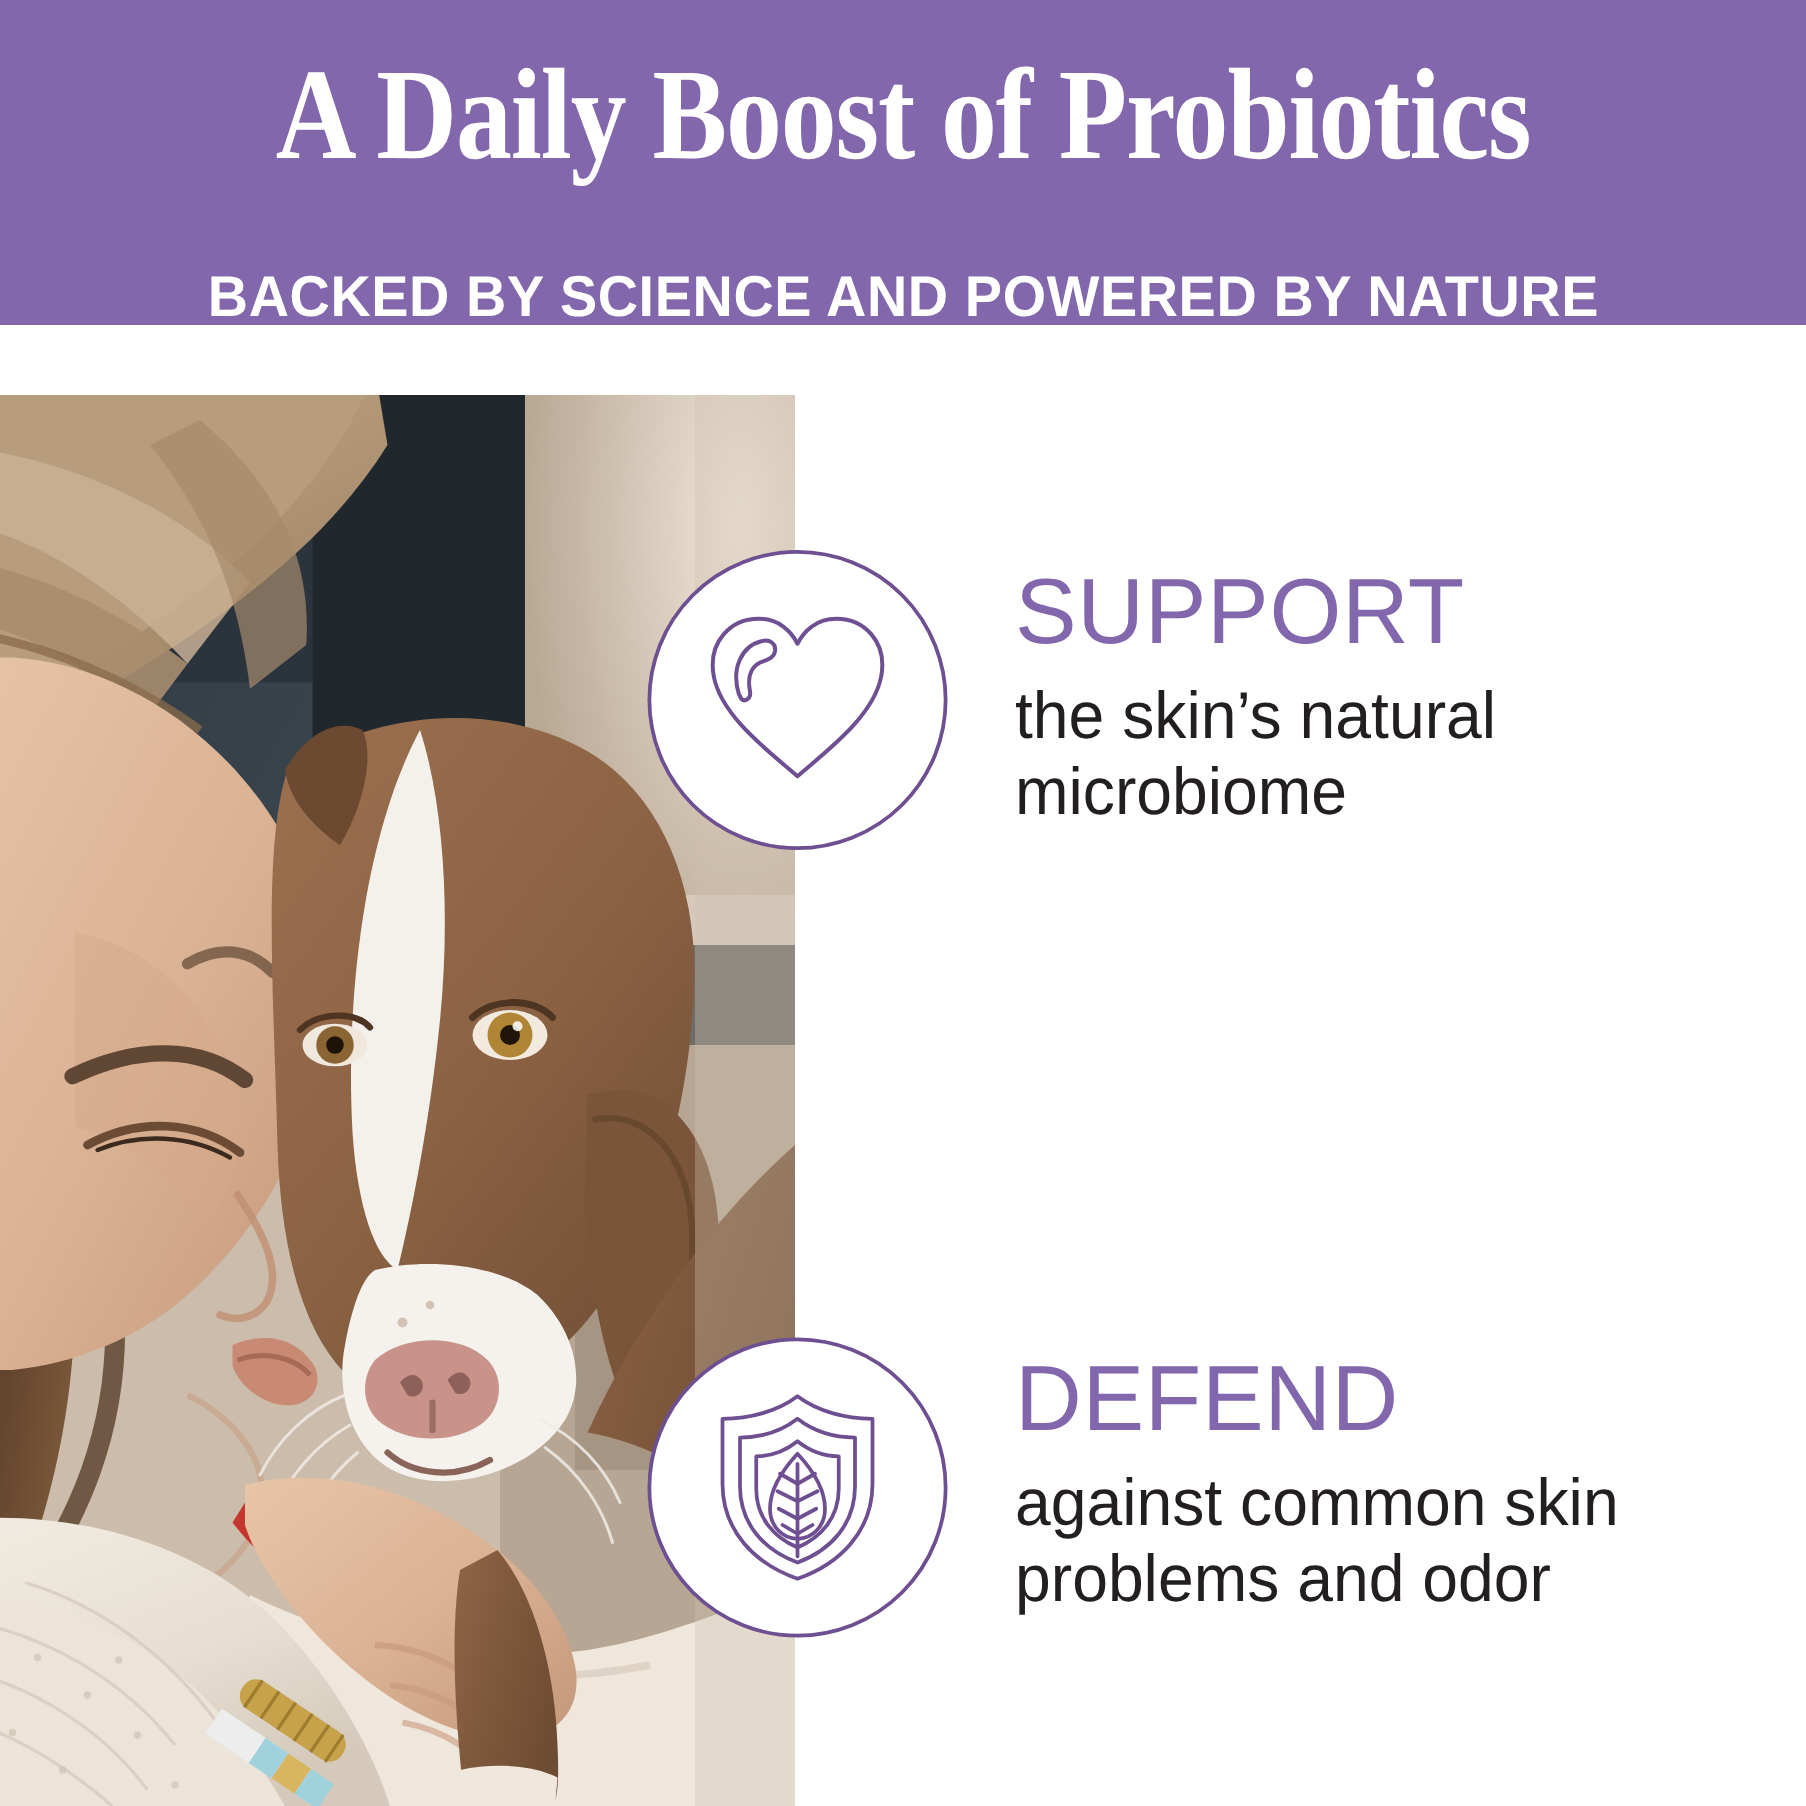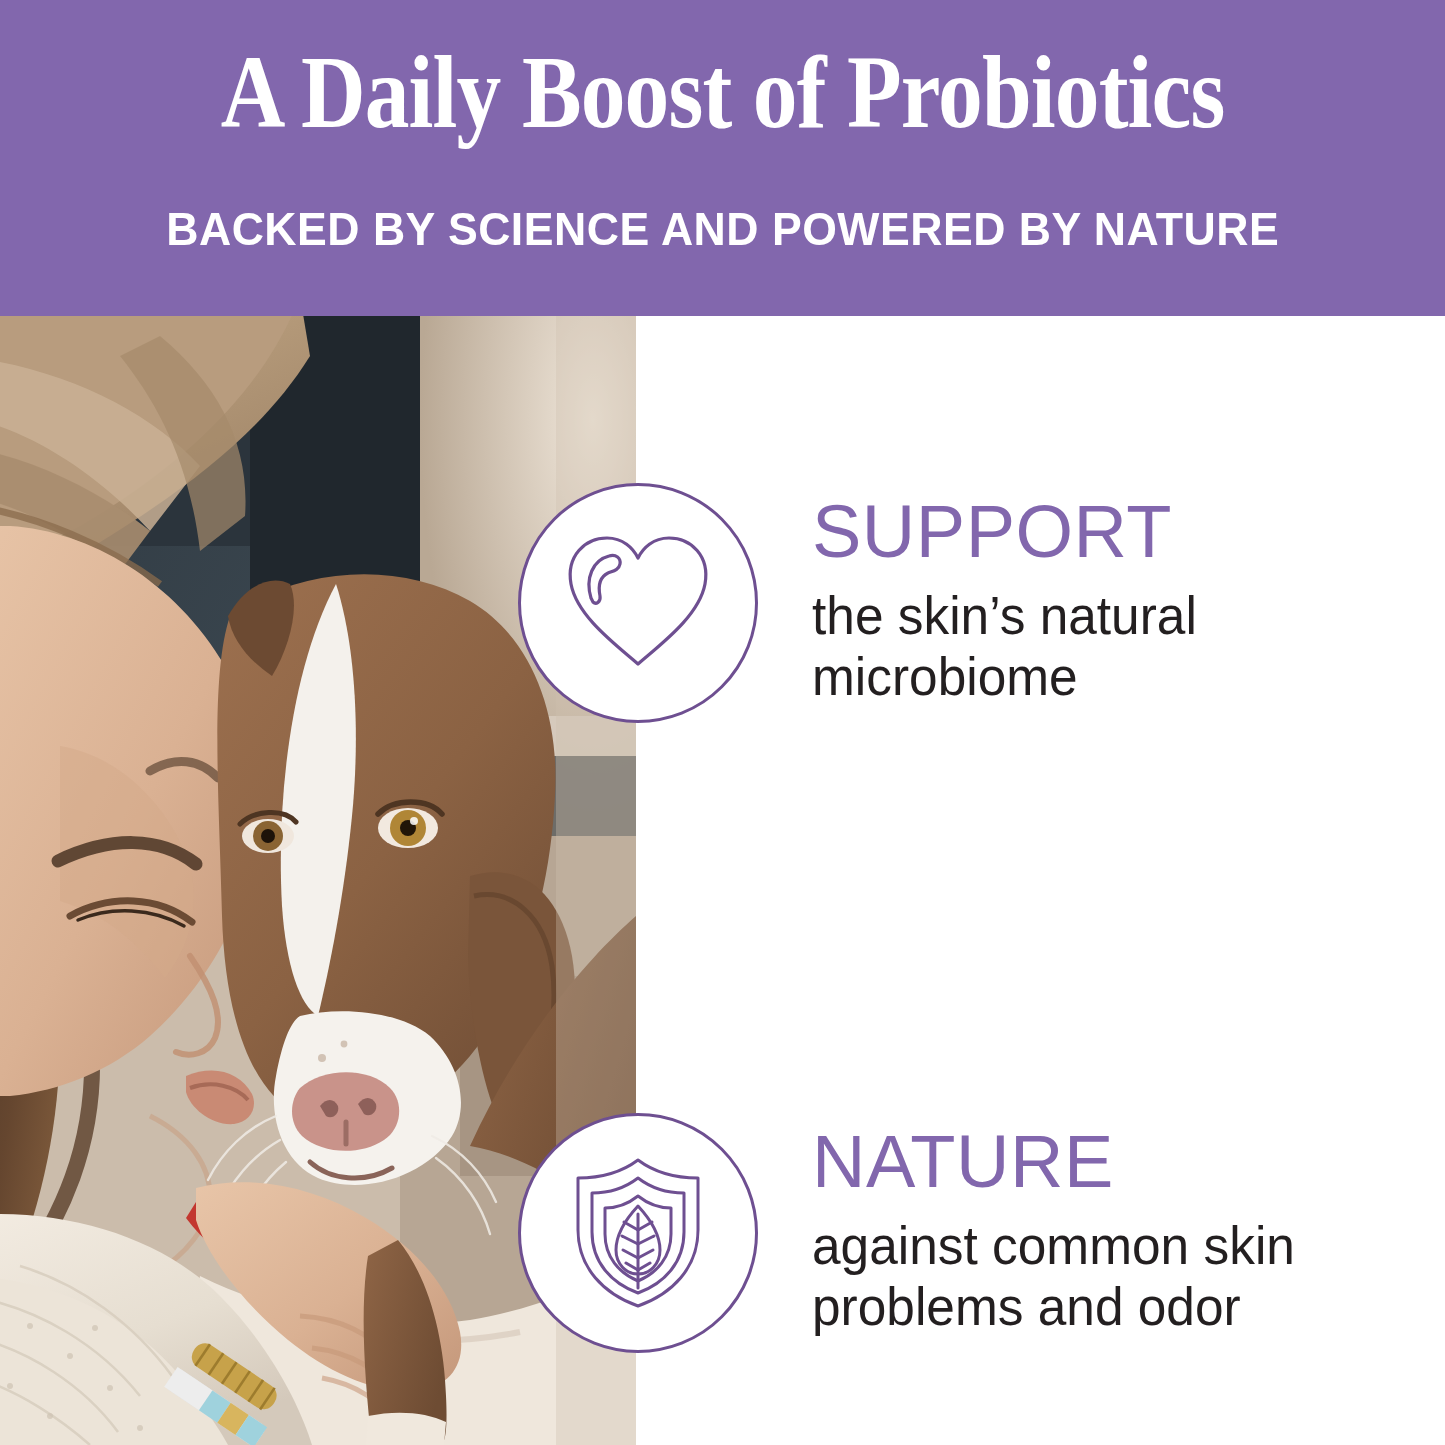--- a/index.html
+++ b/index.html
@@ -21,26 +21,26 @@
     background: #ffffff;
     overflow: hidden;
   }
 
   
   .header-band {
     position: absolute;
     left: 0;
     top: 0;
     width: 1445px;
-    height: 316px;
+    height: 260px;
     background: #8267AD;
     display: flex;
     flex-direction: column;
     align-items: center;
-    justify-content: flex-start;
+    justify-content: space-between;
     box-sizing: border-box;
     padding-top: 40px;
   }
   .header-title {
     font-family: "Liberation Serif", "DejaVu Serif", serif;
     font-weight: bold;
     font-size: 104px;
     line-height: 1.0;
     color: #ffffff;
     letter-spacing: -1px;
@@ -83,21 +83,20 @@
     height: 1129px;
   }
   .benefit-row {
     position: absolute;
     left: 0;
     width: 927px;
     height: 240px;
     display: flex;
     flex-direction: row;
     align-items: center;
-    margin-top: 43px;
   }
   .benefit-row.r1 { top: 124px; }
   .benefit-row.r2 { top: 444px; }
   .benefit-row.r3 { top: 754px; }
 
   .icon-circle {
     position: relative;
     flex: 0 0 auto;
     width: 240px;
     height: 240px;
@@ -380,21 +379,21 @@
             <path d="M70 76 L 84 68"></path>
           <path d="M70 90 L 54 82"></path>
             <path d="M70 90 L 86 82"></path>
           <path d="M70 104 L 55 96"></path>
             <path d="M70 104 L 85 96"></path>
           <path d="M70 116 L 58 109"></path>
             <path d="M70 116 L 82 109"></path>
         </svg>
       </div>
       <div class="benefit-text">
-        <div class="benefit-heading">NATURE</div>
+        <div class="benefit-heading">DEFEND</div>
         <div class="benefit-body">
           <span class="line">against common skin</span>
           <span class="line">problems and odor</span>
         </div>
       </div>
     </div>
 
   </div>
 </div>
 

